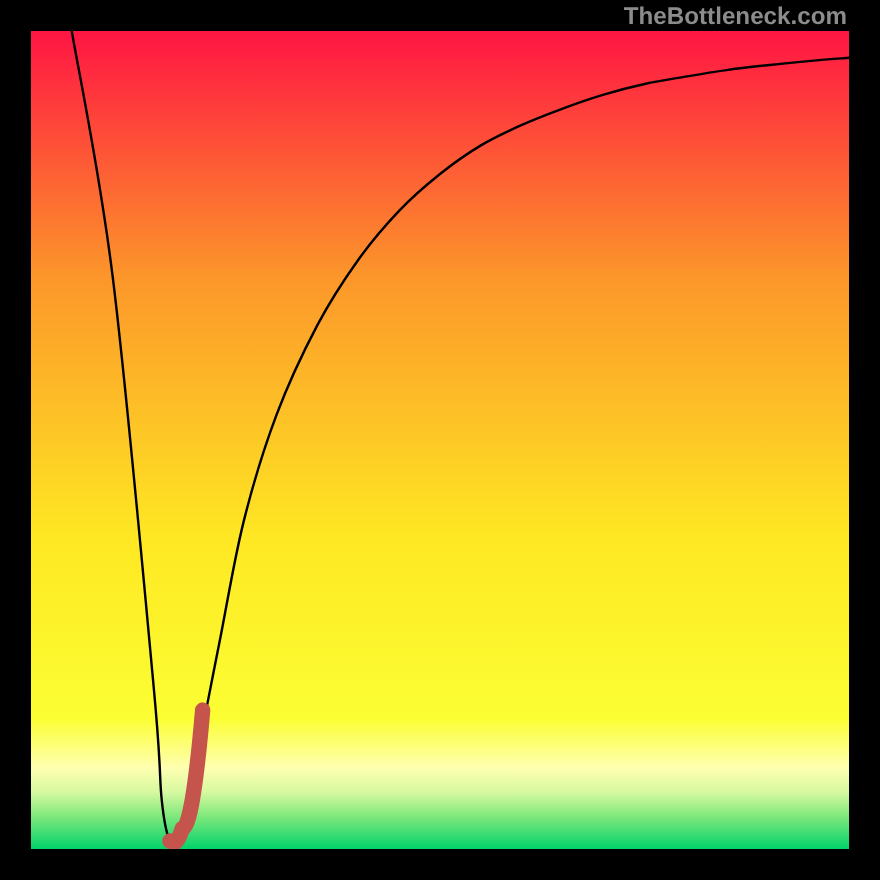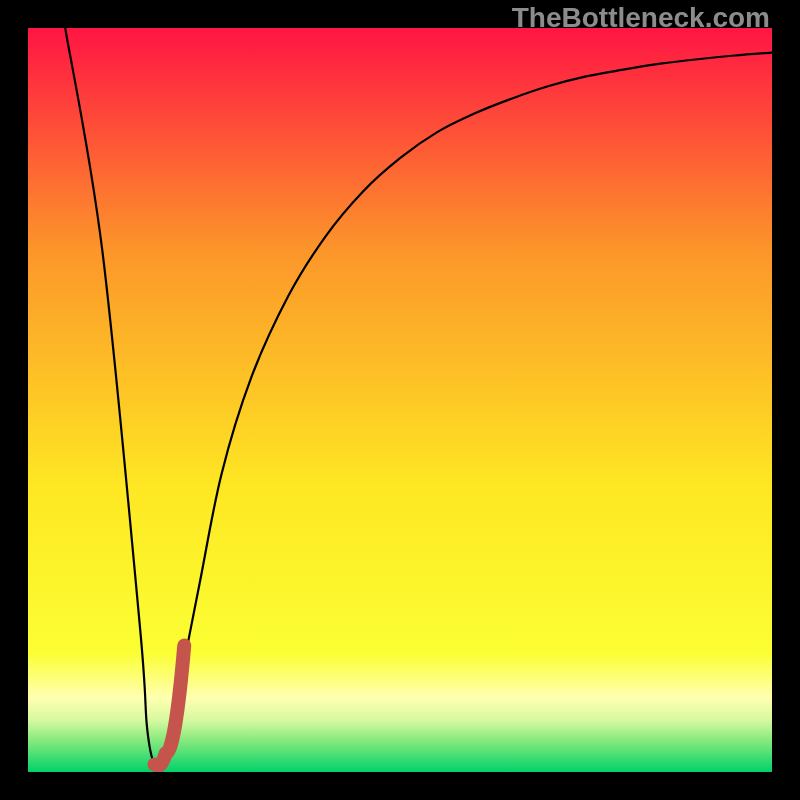--- a/index.html
+++ b/index.html
@@ -24,21 +24,21 @@
     top: 28px;
     width: 744px;
     height: 744px;
     overflow: hidden;
   }
   .watermark {
     position: absolute;
     top: 2px;
     right: 30px;
     font-family: Arial, Helvetica, sans-serif;
-    font-size: 28px;
+    font-size: 22px;
     font-weight: 600;
     color: #8c8c8c;
     pointer-events: none;
   }
   svg { display: block; }
 </style>
 </head>
 <body>
 
 <div class="frame">

